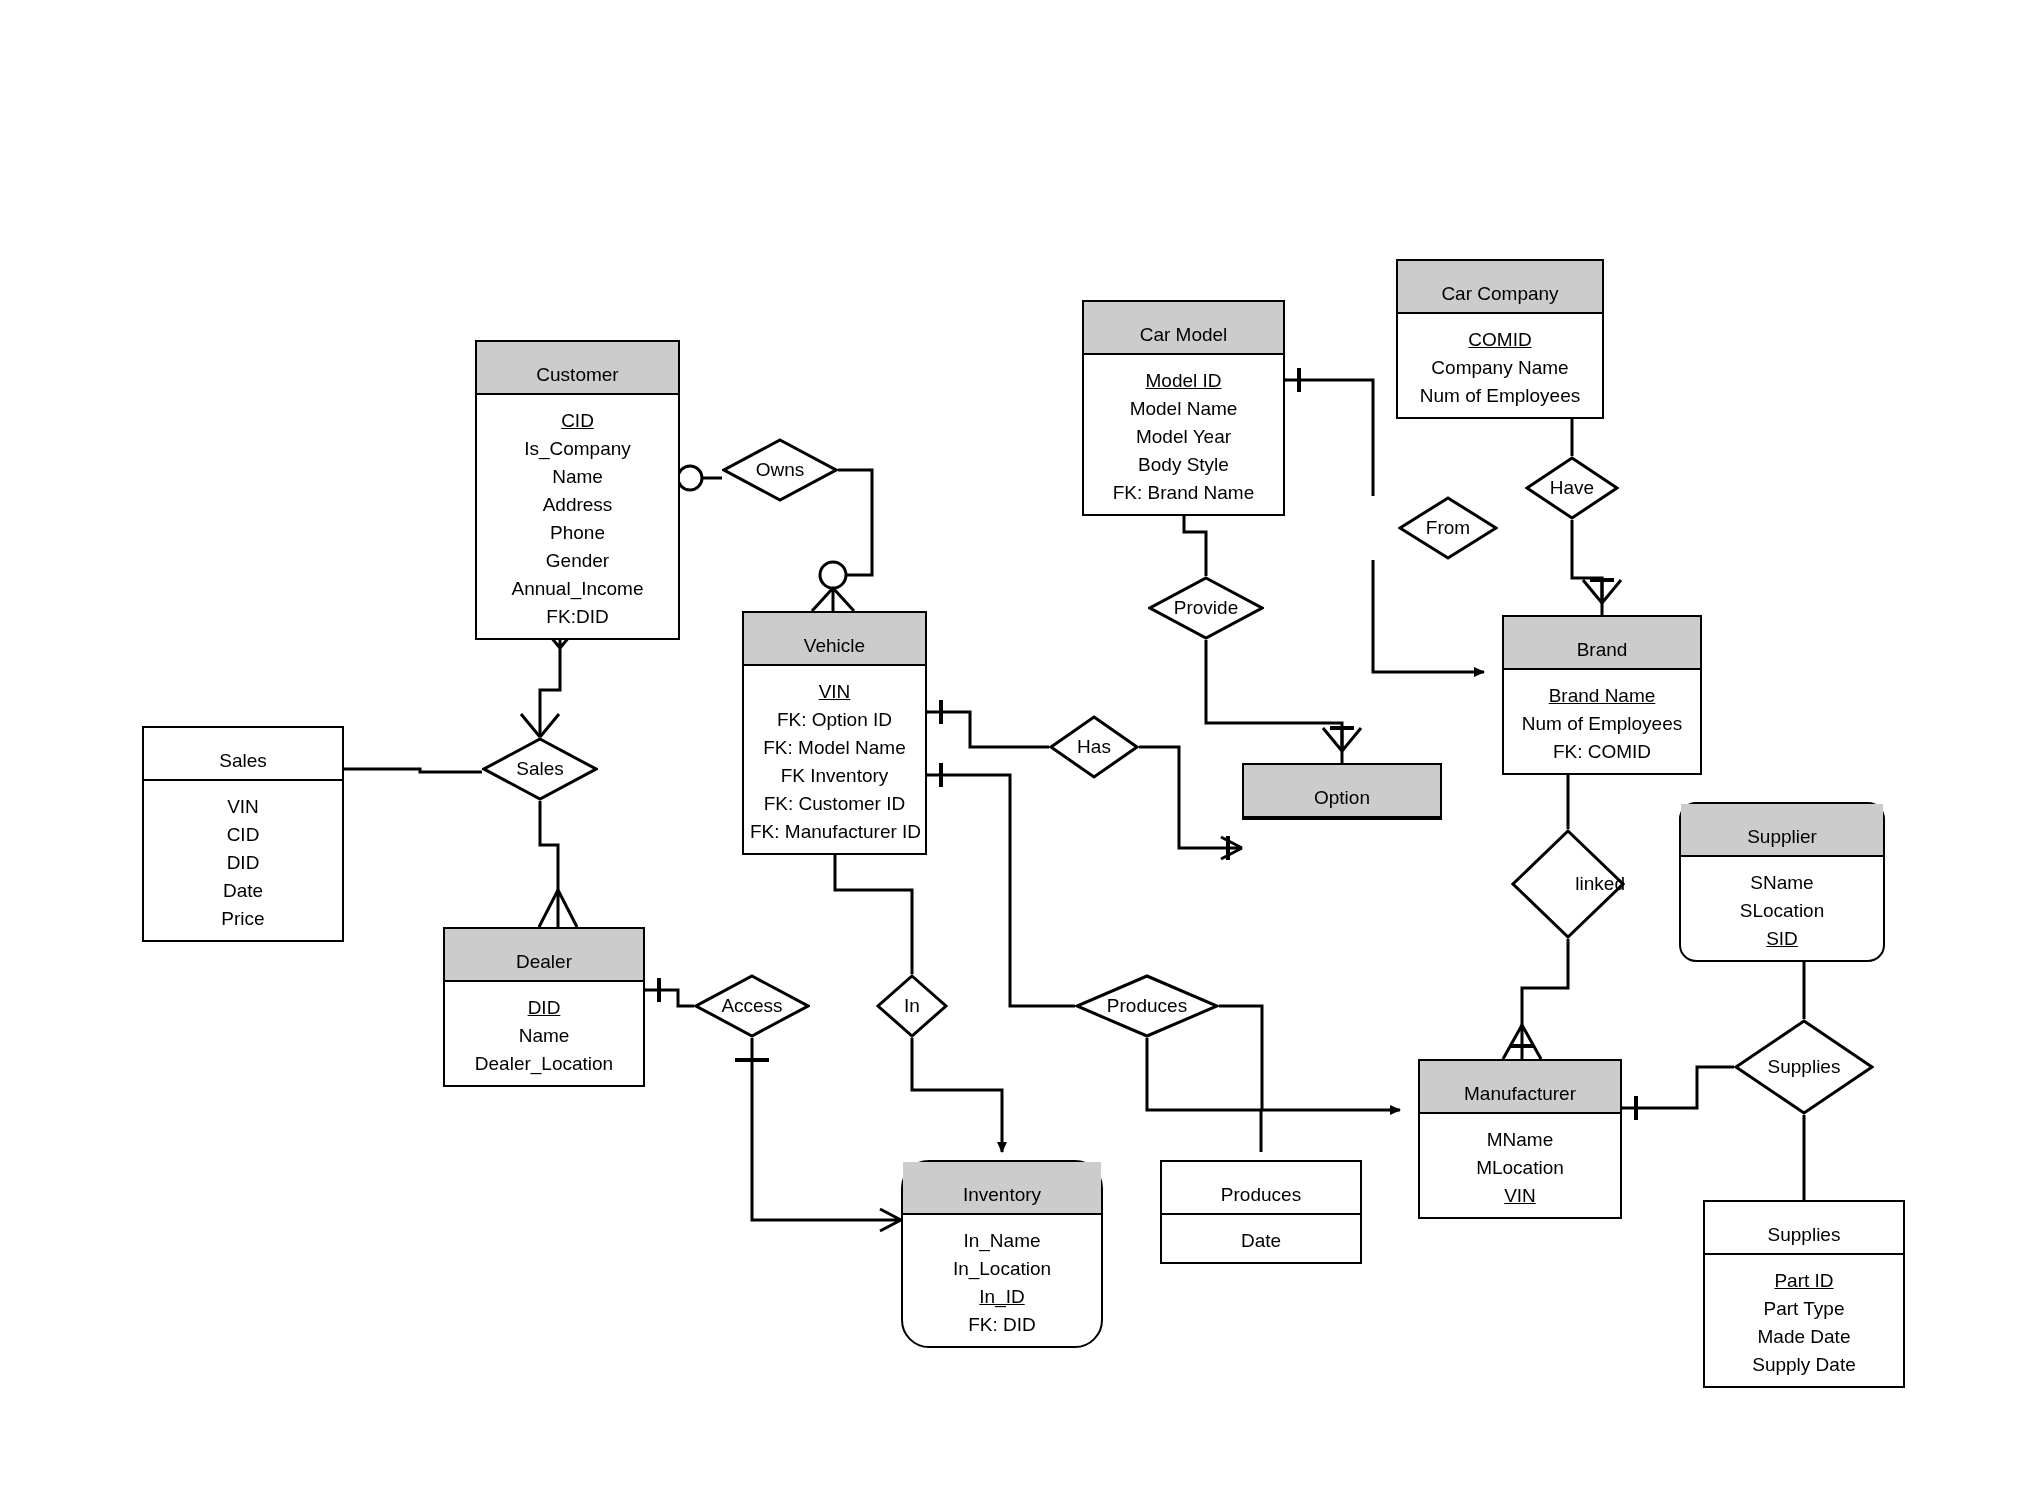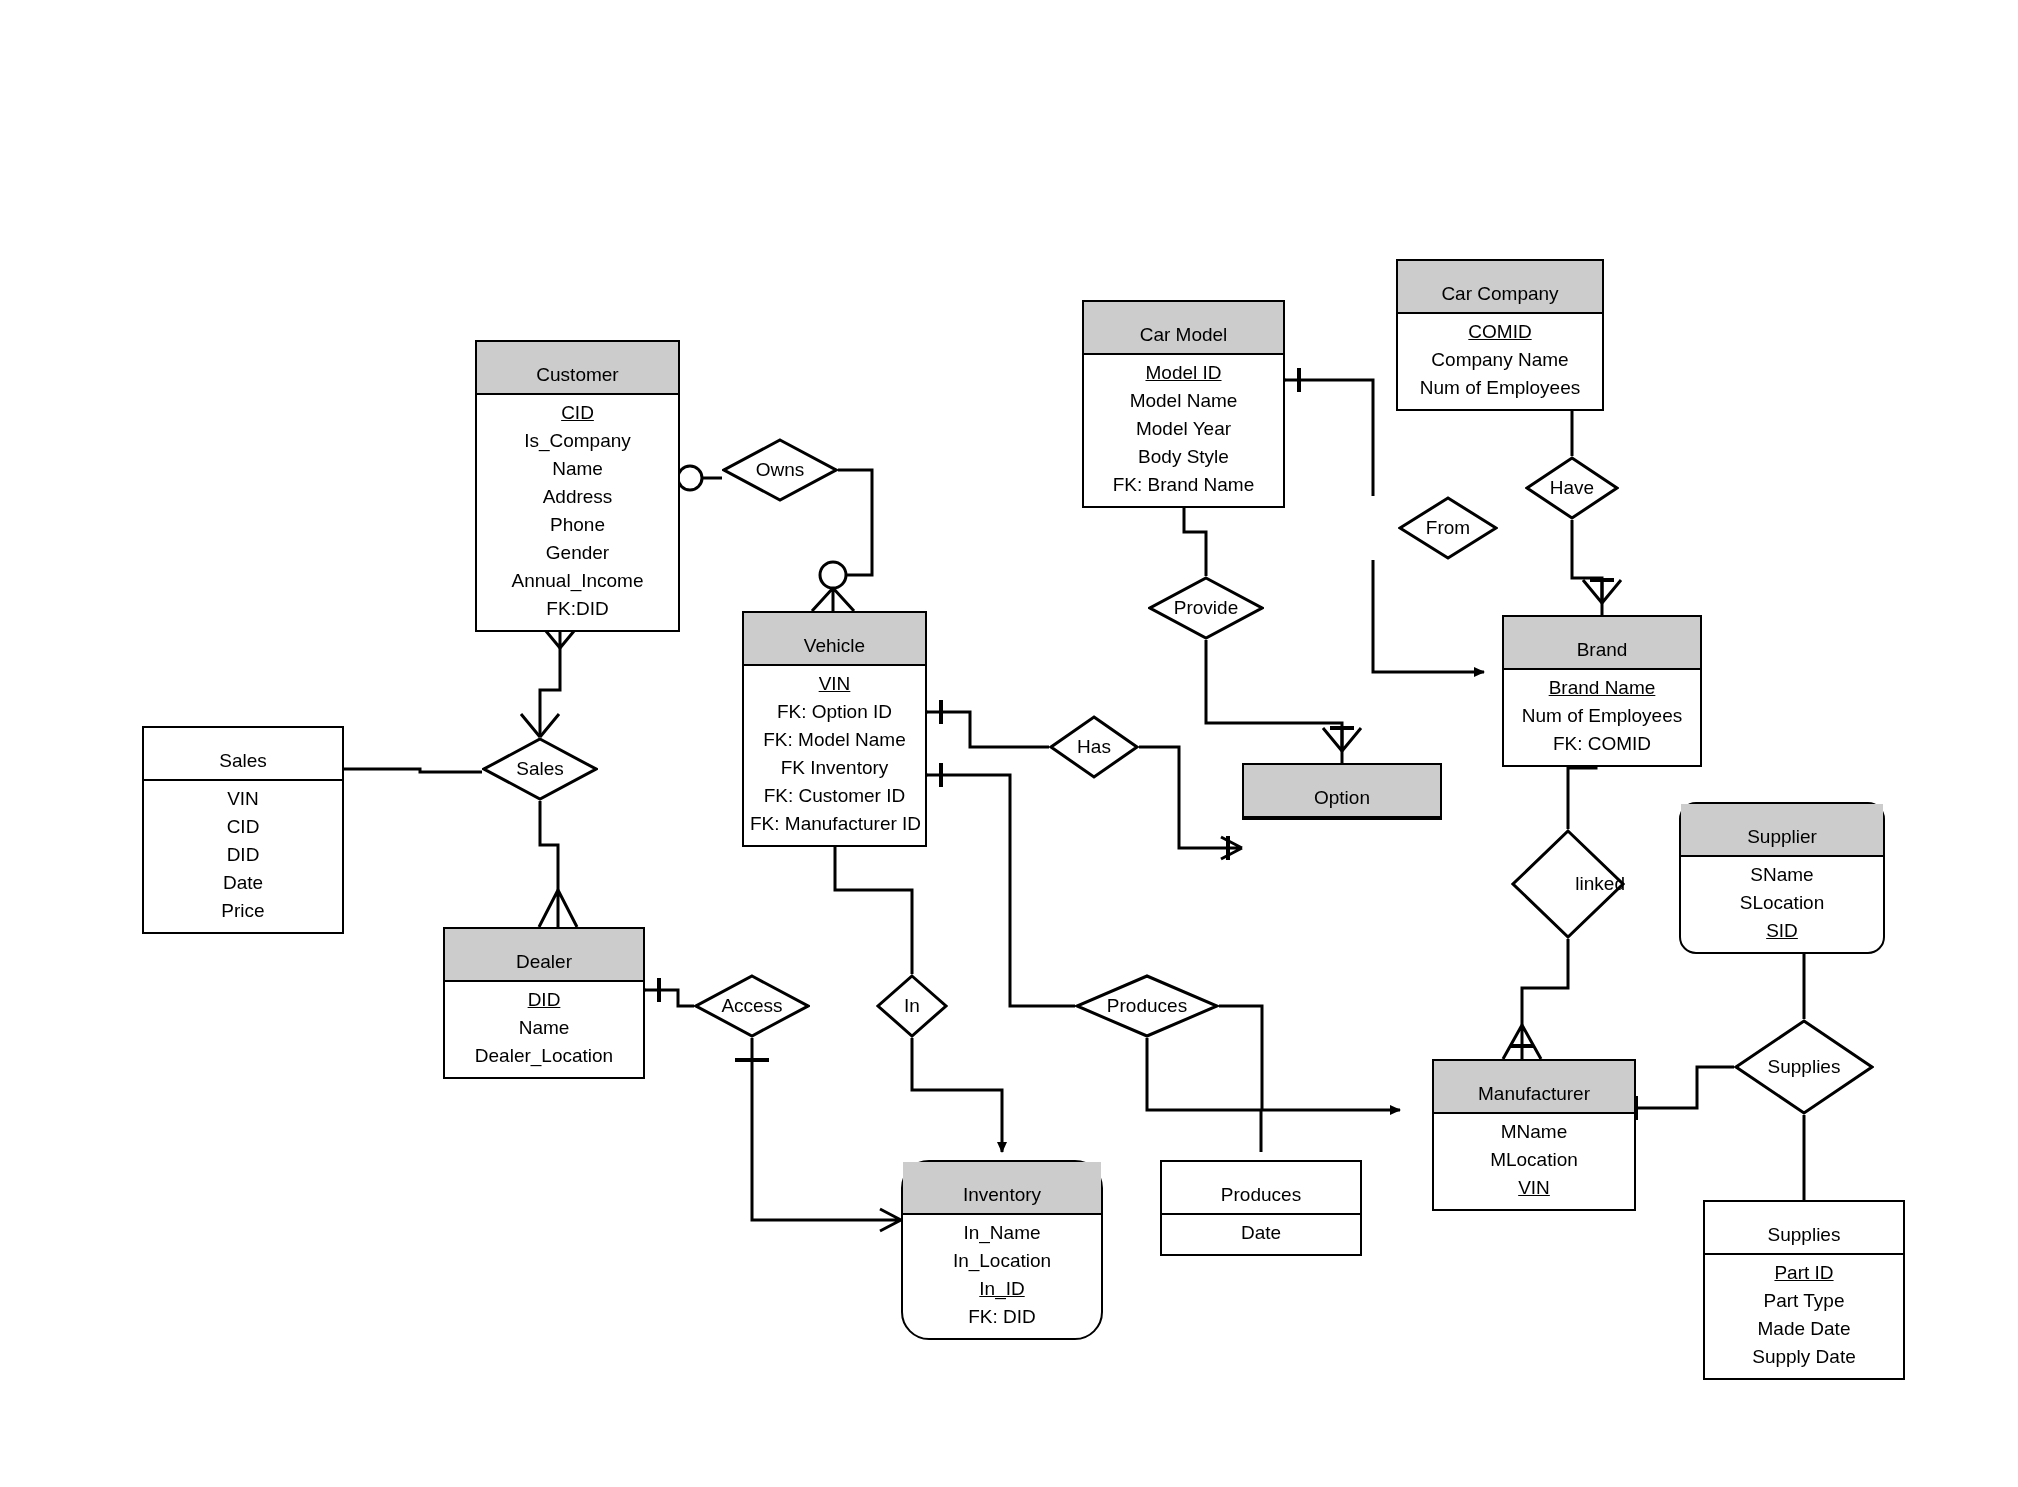--- a/index.html
+++ b/index.html
@@ -33,21 +33,21 @@
     text-align: center;
     font-size: 19px;
     color: #000;
     padding: 22px 4px 7px 4px;
     border-bottom: 2px solid #000;
     background: #cccccc;
     white-space: nowrap;
   }
   .entity.plain .ehead { background: #ffffff; }
   .entity .ebody {
-    padding: 4px 6px 7px 6px;
+    padding: 12px 6px 7px 6px;
     text-align: center;
   }
   .entity .attr {
     font-size: 19px;
     color: #000;
     line-height: 28px;
     white-space: nowrap;
   }
   .entity .attr.pk { text-decoration: underline; }
   .diamond {
@@ -246,21 +246,21 @@
         <div class="ehead">Option</div>
       </div>
       <div class="entity" style="left: 1679px; top: 802px; width: 206px; border-radius: 17px;">
         <div class="ehead">Supplier</div>
         <div class="ebody">
           <div class="attr">SName</div>
           <div class="attr">SLocation</div>
           <div class="attr pk">SID</div>
         </div>
       </div>
-      <div class="entity" style="left: 1418px; top: 1059px; width: 204px; margin-left: 14px;">
+      <div class="entity" style="left: 1418px; top: 1059px; width: 204px;">
         <div class="ehead">Manufacturer</div>
         <div class="ebody">
           <div class="attr">MName</div>
           <div class="attr">MLocation</div>
           <div class="attr pk">VIN</div>
         </div>
       </div>
       <div class="entity plain" style="left: 1160px; top: 1160px; width: 202px;">
         <div class="ehead">Produces</div>
         <div class="ebody">

